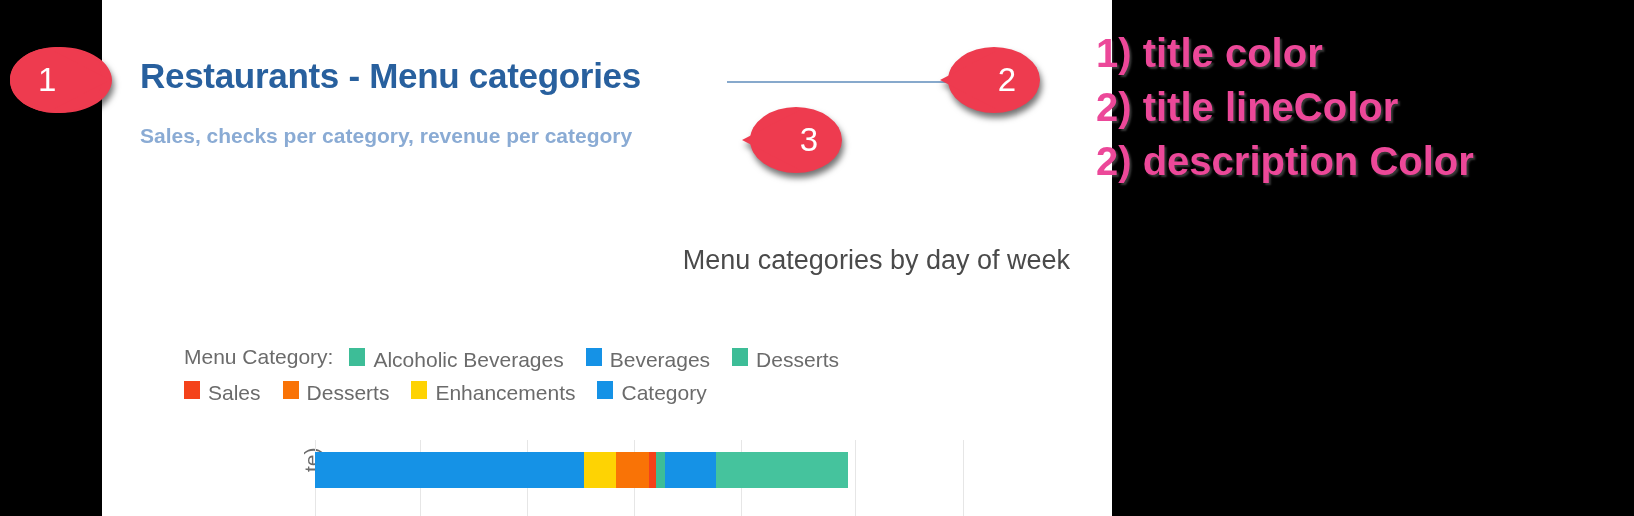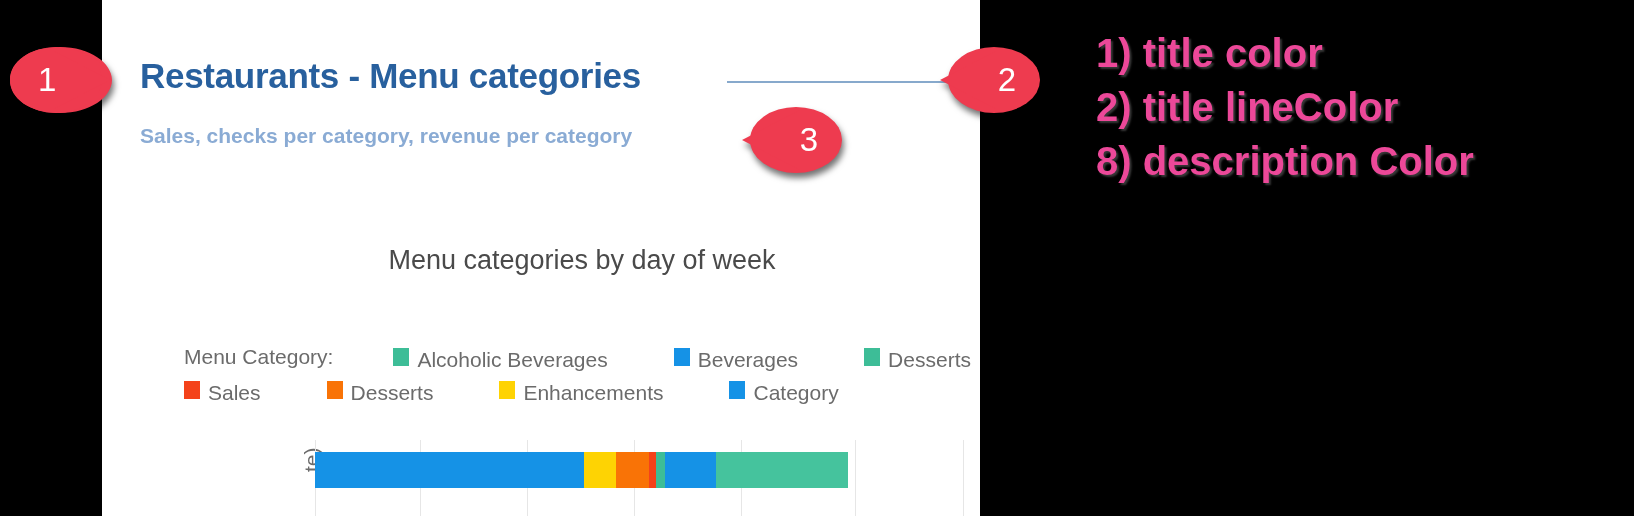--- a/index.html
+++ b/index.html
@@ -16,21 +16,21 @@
     width: 1634px;
     height: 516px;
     background: #000000;
   }
 
   
   .panel {
     position: absolute;
     left: 102px;
     top: 0;
-    width: 878px;
+    width: 1010px;
     height: 516px;
     background: #ffffff;
     overflow: hidden;
   }
 
   .dash-title {
     position: absolute;
     left: 38px;
     top: 56px;
     font-size: 35px;
@@ -46,42 +46,41 @@
     top: 124px;
     font-size: 21px;
     font-weight: bold;
     color: #8aabd4;
     white-space: nowrap;
   }
 
   
   .chart-title {
     position: absolute;
-    left: 0;
+    left: 8px;
     top: 245px;
     width: 960px;
-    text-align: center;
+    text-align: right;
     font-size: 27px;
     color: #4a4a4a;
     font-weight: normal;
     white-space: nowrap;
   }
 
   .legend {
     position: absolute;
     left: 82px;
     top: 340px;
     width: 860px;
   }
   .legend-row {
     display: flex;
     align-items: center;
     height: 33px;
     flex-wrap: nowrap;
-    gap: 44px;
   }
   .legend-caption {
     font-size: 21px;
     color: #6b6b6b;
     margin-right: 16px;
     white-space: nowrap;
   }
   .legend-item {
     display: flex;
     align-items: center;
@@ -293,16 +292,16 @@
     <svg viewBox="0 0 104 70">
       <ellipse cx="56" cy="35" rx="46" ry="33" fill="#ee3b4f"></ellipse>
       <path d="M60 5 L2 35 L60 65 Z" fill="#ee3b4f"></path>
     </svg>
     <span class="badge-num">3</span>
   </div>
 
   <div class="key">
     <div class="key-line">1) title color</div>
     <div class="key-line">2) title lineColor</div>
-    <div class="key-line">8) description Color</div>
+    <div class="key-line">2) description Color</div>
   </div>
 
 </div>
 
 </body></html>

